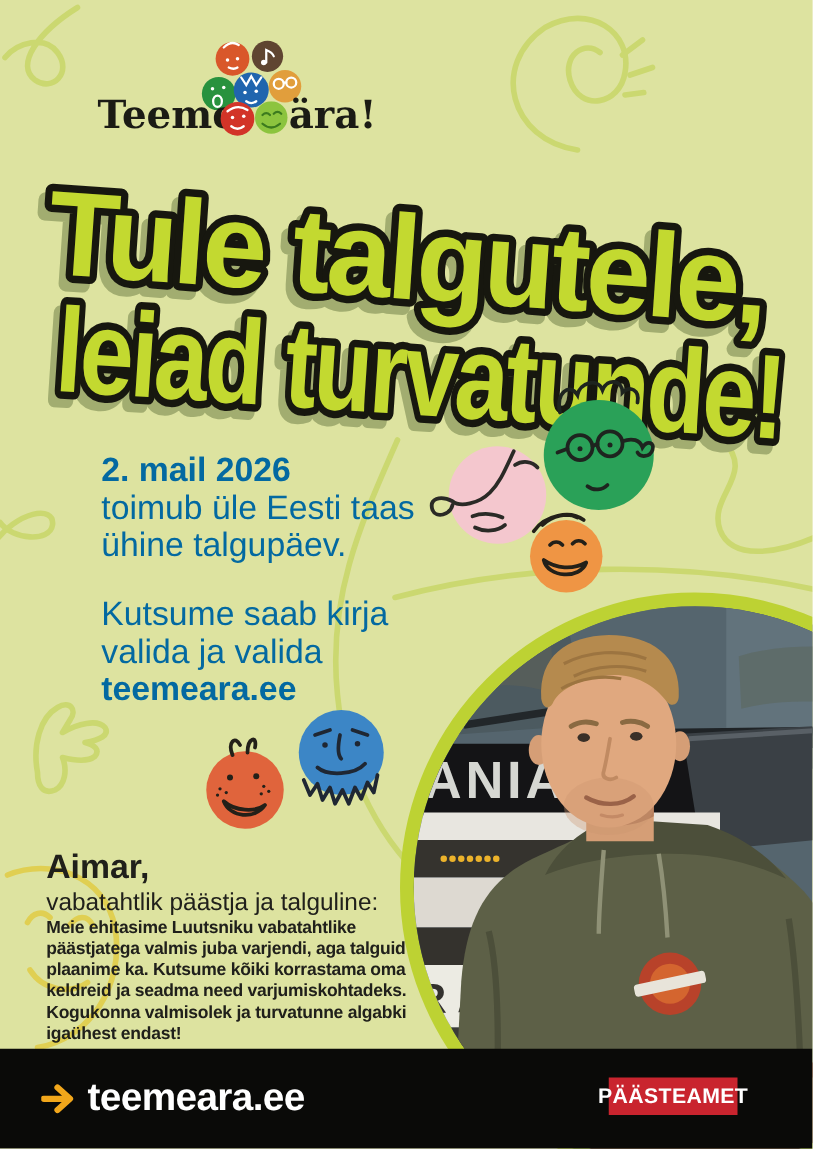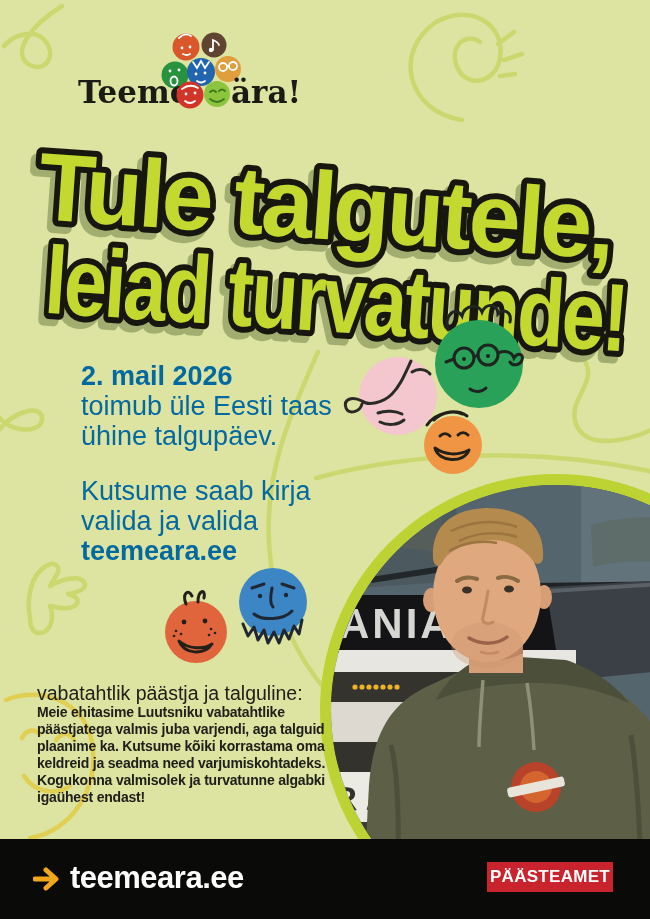--- a/index.html
+++ b/index.html
@@ -23,21 +23,21 @@
   .quote-name{font-size:27px;font-weight:700;line-height:29px;}
   .quote-role{font-size:19.5px;font-weight:400;line-height:22px;margin-top:3px;}
   .quote-text{font-size:14px;font-weight:700;line-height:17px;margin-top:0;letter-spacing:-0.2px;}
   
   .photo-ring{left:320px;top:474px;width:450px;height:450px;border:11px solid #bdd233;border-radius:50%;
               overflow:hidden;background:#55656e;}
   
   .bar{left:0;top:839px;width:650px;height:80px;background:#0a0a08;}
   .bar-url{position:absolute;left:70px;top:50%;transform:translateY(-52%);
            font-size:31px;font-weight:700;color:#ffffff;letter-spacing:-0.5px;}
-  .badge{position:absolute;left:487px;top:23px;width:126px;height:30px;background:#c9242e;
+  .badge{position:absolute;left:487px;top:23px;width:103px;height:30px;background:#c9242e;
          display:flex;align-items:center;justify-content:center;}
   .badge span{font-size:17px;font-weight:700;color:#ffffff;letter-spacing:0.3px;}
   .ptr{pointer-events:none;}
 </style>
 </head>
 <body>
 
 <div class="poster">
 
   <svg class="abs ptr" style="left:0;top:0" width="650" height="919" viewBox="0 0 650 919">
@@ -248,20 +248,21 @@
         <ellipse cx="136" cy="105" rx="5" ry="3.5" fill="#3a3028"></ellipse>
         <ellipse cx="178" cy="104" rx="5" ry="3.5" fill="#3a3028"></ellipse>
         <path d="M 157,106 C 155,118 153,128 152,132 C 150,138 157,140 162,137" stroke="#c08a62" stroke-width="3" fill="none" stroke-linecap="round"></path>
         <path d="M 138,153 C 150,160 166,160 176,152" stroke="#9a6248" stroke-width="3.5" fill="none" stroke-linecap="round"></path>
         <path d="M 150,167 C 156,169 162,169 167,167" stroke="#c48a66" stroke-width="2.5" fill="none" stroke-linecap="round"></path>
       </g>
     </svg>
   </div>
 
   <div class="abs quote">
+    <div class="quote-name">Aimar,</div>
     <div class="quote-role">vabatahtlik päästja ja talguline:</div>
     <div class="quote-text">Meie ehitasime Luutsniku vabatahtlike päästjatega valmis juba varjendi, aga talguid plaanime ka. Kutsume kõiki korrastama oma keldreid ja seadma need varjumiskohtadeks. Kogukonna valmisolek ja turvatunne algabki igaühest endast!</div>
   </div>
 
   <div class="abs bar">
     <svg class="abs ptr" style="left:33px;top:27px" width="30" height="26" viewBox="0 0 30 26">
       <path d="M 2,13 H 22 M 13,4 L 23,13 L 13,22" fill="none" stroke="#f2a71b" stroke-width="5" stroke-linecap="round" stroke-linejoin="round"></path>
     </svg>
     <div class="bar-url">teemeara.ee</div>
     <div class="badge">

